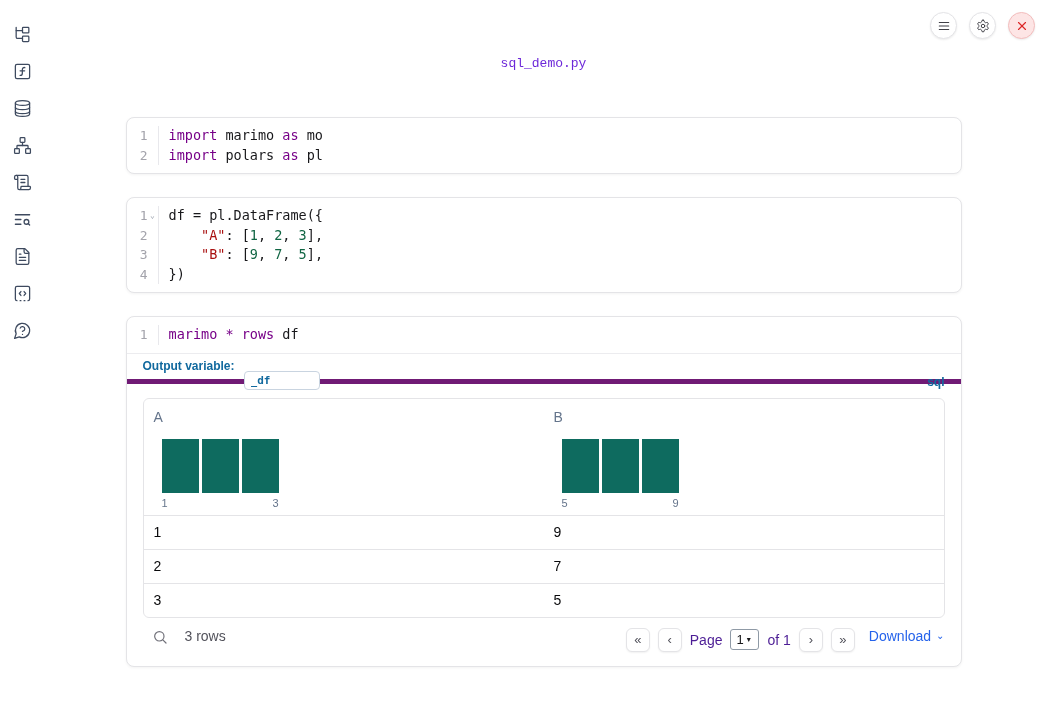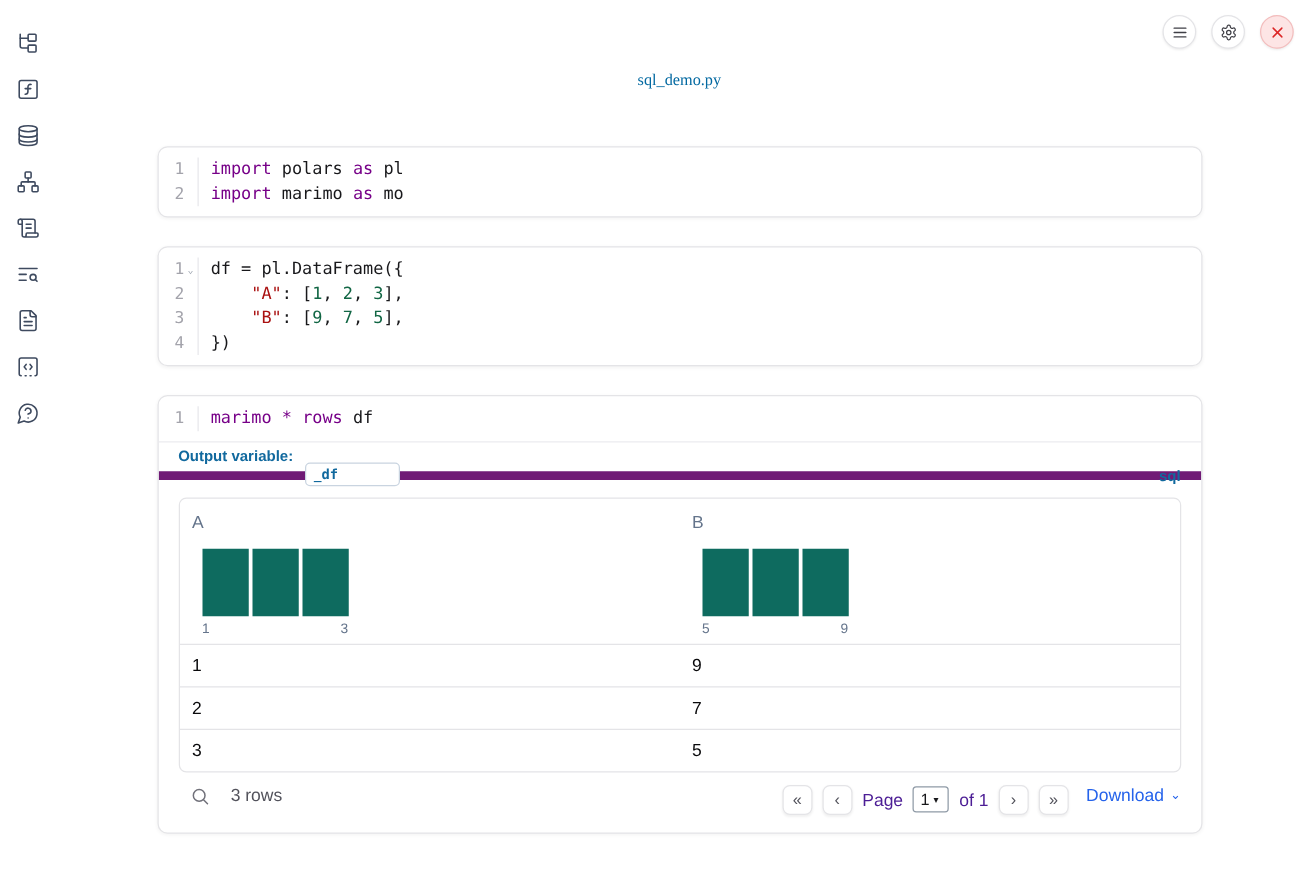--- a/index.html
+++ b/index.html
@@ -28,21 +28,21 @@
     box-shadow: 0 1px 2px rgba(0,0,0,.08);
     display: flex; align-items: center; justify-content: center; cursor: pointer;
   }
   .circle-btn svg { width: 14px; height: 14px; stroke: #3f3f46; fill: none; stroke-width: 2; stroke-linecap: round; stroke-linejoin: round; }
   .circle-btn.danger { background: #fde5e5; border-color: #f3bdbd; }
   .circle-btn.danger svg { stroke: #dc2626; }
   
   .main { margin-left: 44px; width: 999px; height: 100%; }
   .filename {
     padding-top: 56px; height: 76px; text-align: center;
-    font-family: Liberation Serif, serif; font-size: 13px; color: #0369a1;
+    font-family: Liberation Mono, monospace; font-size: 13px; color: #6d28d9;
   }
   .notebook { width: 836px; margin: 0 auto; padding-top: 41px; display: flex; flex-direction: column; gap: 23px; }
   .cell {
     background: #fff; border: 1px solid #e4e4e7; border-radius: 8px;
     box-shadow: 0 1px 3px rgba(0,0,0,.05);
     overflow: hidden;
   }
   
   .code-row { display: flex; padding: 8px 0; }
   .gutter-col {
@@ -56,21 +56,21 @@
     font-family: "DejaVu Sans Mono", monospace; font-size: 13.5px; color: #18181b;
     white-space: pre;
   }
   .code-line { height: 19.5px; line-height: 19.5px; }
   .tk-kw { color: #770088; }
   .tk-str { color: #aa1111; }
   .tk-num { color: #116644; }
   .tk-pl { color: #18181b; }
   
   .sql-cell .code-row { border-bottom: 1px solid #ececef; }
-  .outvar-row { height: 30px; display: flex; align-items: center; padding: 0 16px; border-bottom: 7px solid #701a75; }
+  .outvar-row { height: 30px; display: flex; align-items: center; padding: 0 16px; border-bottom: 5px solid #701a75; }
   .outvar-label { font-size: 12px; font-weight: bold; color: #11699e; }
   .outvar-input {
     width: 76px; height: 19px; margin-left: 9px; padding: 0 0 0 6px;
     border: 1px solid #c9d4e0; border-radius: 4px; outline: none;
     font-family: "DejaVu Sans Mono", monospace; font-size: 11px; font-weight: bold; color: #11699e; margin-top: 28px;
   }
   .lang-badge { margin-left: auto; font-size: 12px; font-weight: bold; color: #11699e; margin-top: 32px; }
   
   .output-area { padding: 14px 16px 8px; }
   .table-box { border: 1px solid #e4e4e7; border-radius: 6px; overflow: hidden; background: #fff; }
@@ -217,21 +217,21 @@
         <div class="gutter-col">
             <div class="gutter-line">
               <span>1</span>
               <span class="fold"></span>
             </div>
             <div class="gutter-line">
               <span>2</span>
               <span class="fold"></span>
             </div>
           </div>
-        <div class="code-col"><div class="code-line"><span class="tk-kw">import</span><span class="tk-pl"> polars </span><span class="tk-kw">as</span><span class="tk-pl"> pl</span></div><div class="code-line"><span class="tk-kw">import</span><span class="tk-pl"> marimo </span><span class="tk-kw">as</span><span class="tk-pl"> mo</span></div></div>
+        <div class="code-col"><div class="code-line"><span class="tk-kw">import</span><span class="tk-pl"> marimo </span><span class="tk-kw">as</span><span class="tk-pl"> mo</span></div><div class="code-line"><span class="tk-kw">import</span><span class="tk-pl"> polars </span><span class="tk-kw">as</span><span class="tk-pl"> pl</span></div></div>
       </div>
     </section>
 
     <section class="cell">
       <div class="code-row">
         <div class="gutter-col">
             <div class="gutter-line">
               <span>1</span>
               <span class="fold">⌄</span>
             </div>

